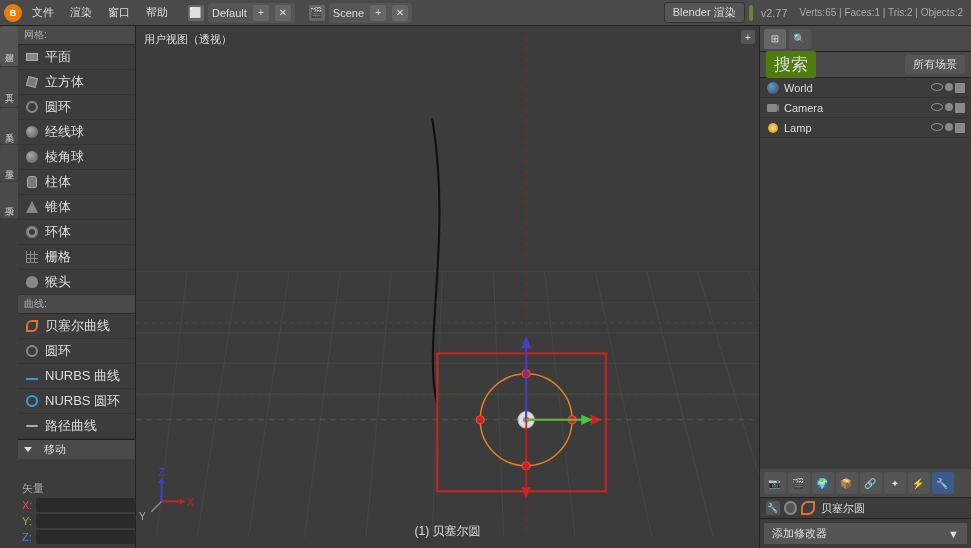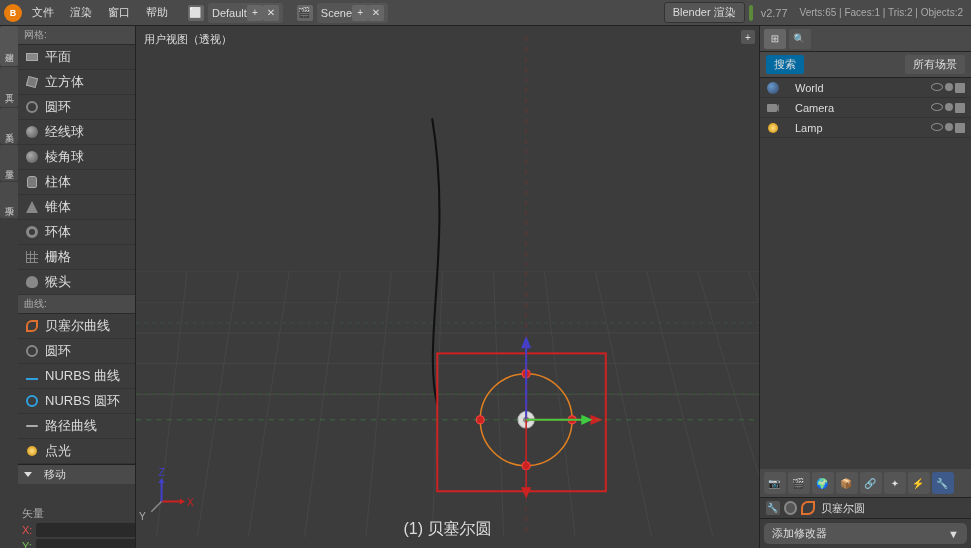--- a/index.html
+++ b/index.html
@@ -36,21 +36,21 @@
       cursor: pointer;
       border-radius: 2px;
     }
     .top-bar-segment {
       display: flex;
       align-items: center;
       background: #555;
       border-radius: 3px;
       height: 20px;
       padding: 0 4px;
-      gap: 0;
+      gap: 6px;
       font-size: 11px;
     }
     .top-btn {
       width: 16px; height: 16px;
       background: #666;
       border-radius: 2px;
       display: flex; align-items: center; justify-content: center;
       cursor: pointer;
       font-size: 10px;
     }
@@ -160,21 +160,21 @@
       left: 8px;
       font-size: 11px;
       color: #ddd;
       z-index: 10;
     }
     .viewport-bottom-label {
       position: absolute;
       bottom: 6px;
       left: 50%;
       transform: translateX(-50%);
-      font-size: 16px;
+      font-size: 12px;
       color: #ddd;
       z-index: 10;
       margin-top: 28px;
     }
 
     
     #right-panel {
       width: 212px;
       background: #3c3c3c;
       border-left: 1px solid #222;
@@ -204,25 +204,25 @@
     #right-scene-bar {
       height: 26px;
       background: #4a4a4a;
       display: flex;
       align-items: center;
       justify-content: space-between;
       padding: 0 6px;
       border-bottom: 1px solid #222;
     }
     .scene-search-btn {
-      background: #0369a1;
+      background: #4d7c0f;
       border-radius: 2px;
       padding: 2px 8px;
       cursor: pointer;
-      font-size: 11px;
+      font-size: 17px;
     }
     .scene-all-btn {
       background: #555;
       border-radius: 2px;
       padding: 2px 8px;
       cursor: pointer;
       font-size: 11px;
     }
 
     
@@ -236,21 +236,21 @@
       align-items: center;
       padding: 2px 6px;
       gap: 4px;
       cursor: pointer;
       border-bottom: 1px solid #333;
       min-height: 20px;
     }
     .ol-icon { width: 14px; height: 14px; display: flex; align-items: center; justify-content: center; flex-shrink: 0; }
     .ol-globe { border-radius: 50%; background: radial-gradient(circle at 35% 35%, #6699cc, #334466); width: 12px; height: 12px; }
     .ol-lamp { background: radial-gradient(circle, #ffe080, #cc8800); border-radius: 50%; width: 10px; height: 10px; }
-    .ol-label { font-size: 11px; flex: 1; margin-left: 11px; }
+    .ol-label { font-size: 11px; flex: 1; }
     .ol-icons-right { display: flex; gap: 2px; }
     .ol-eye { width: 12px; height: 8px; border-radius: 50%; border: 1px solid #888; }
     .ol-dot { width: 8px; height: 8px; border-radius: 50%; background: #888; }
     .ol-render { width: 10px; height: 10px; background: #888; border-radius: 1px; }
     #props-icon-bar {
       display: flex;
       background: #4a4a4a;
       padding: 3px 4px;
       gap: 2px;
       flex-wrap: wrap;
@@ -284,21 +284,21 @@
       padding: 1px 2px;
     }
 
     #add-modifier-area {
       padding: 4px;
     }
     .add-modifier-dropdown {
       display: flex;
       align-items: center;
       background: #555;
-      border-radius: 5px;
+      border-radius: 0;
       padding: 3px 8px;
       cursor: pointer;
       justify-content: space-between;
       font-size: 11px;
     }
 
     
     .vp-left-btns {
       position: absolute;
       left: 0;
@@ -473,26 +473,20 @@
           </div>
         <span class="sidebar-label">NURBS 圆环</span>
       </div>
       <div class="sidebar-item">
         <div class="sidebar-icon">
             <div class="icon-path"></div>
           </div>
         <span class="sidebar-label">路径曲线</span>
       </div>
 
-      <div class="sidebar-item">
-        <div class="sidebar-icon">
-            <div class="icon-lamp"></div>
-          </div>
-        <span class="sidebar-label">点光</span>
-      </div>
 
       <div class="panel-header">
         <div class="triangle-down"></div>
         <span>移动</span>
       </div>
       <div class="panel-body">
         <div class="subpanel-label">矢量</div>
         <div class="field-row">
           <span class="field-label field-x">X:</span>
           <input class="field-input" readonly="" value="0.000" style="">

